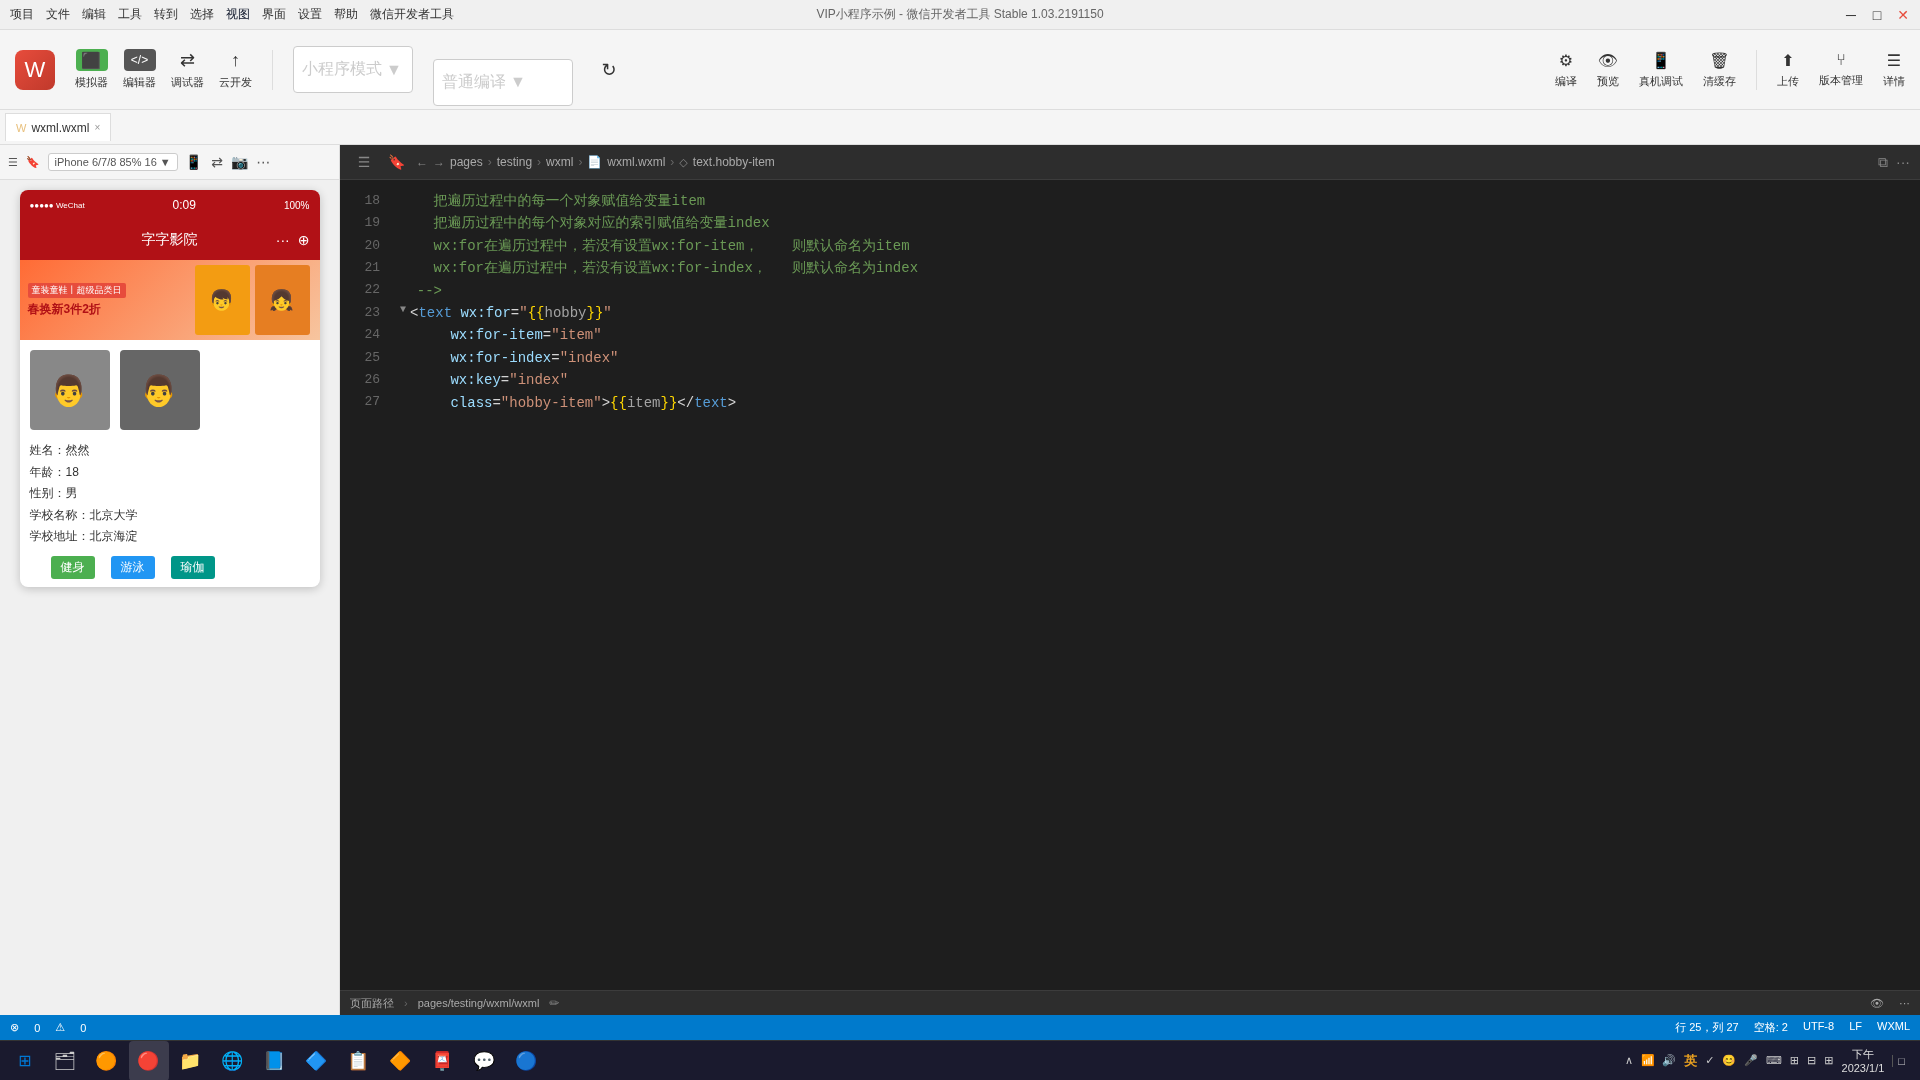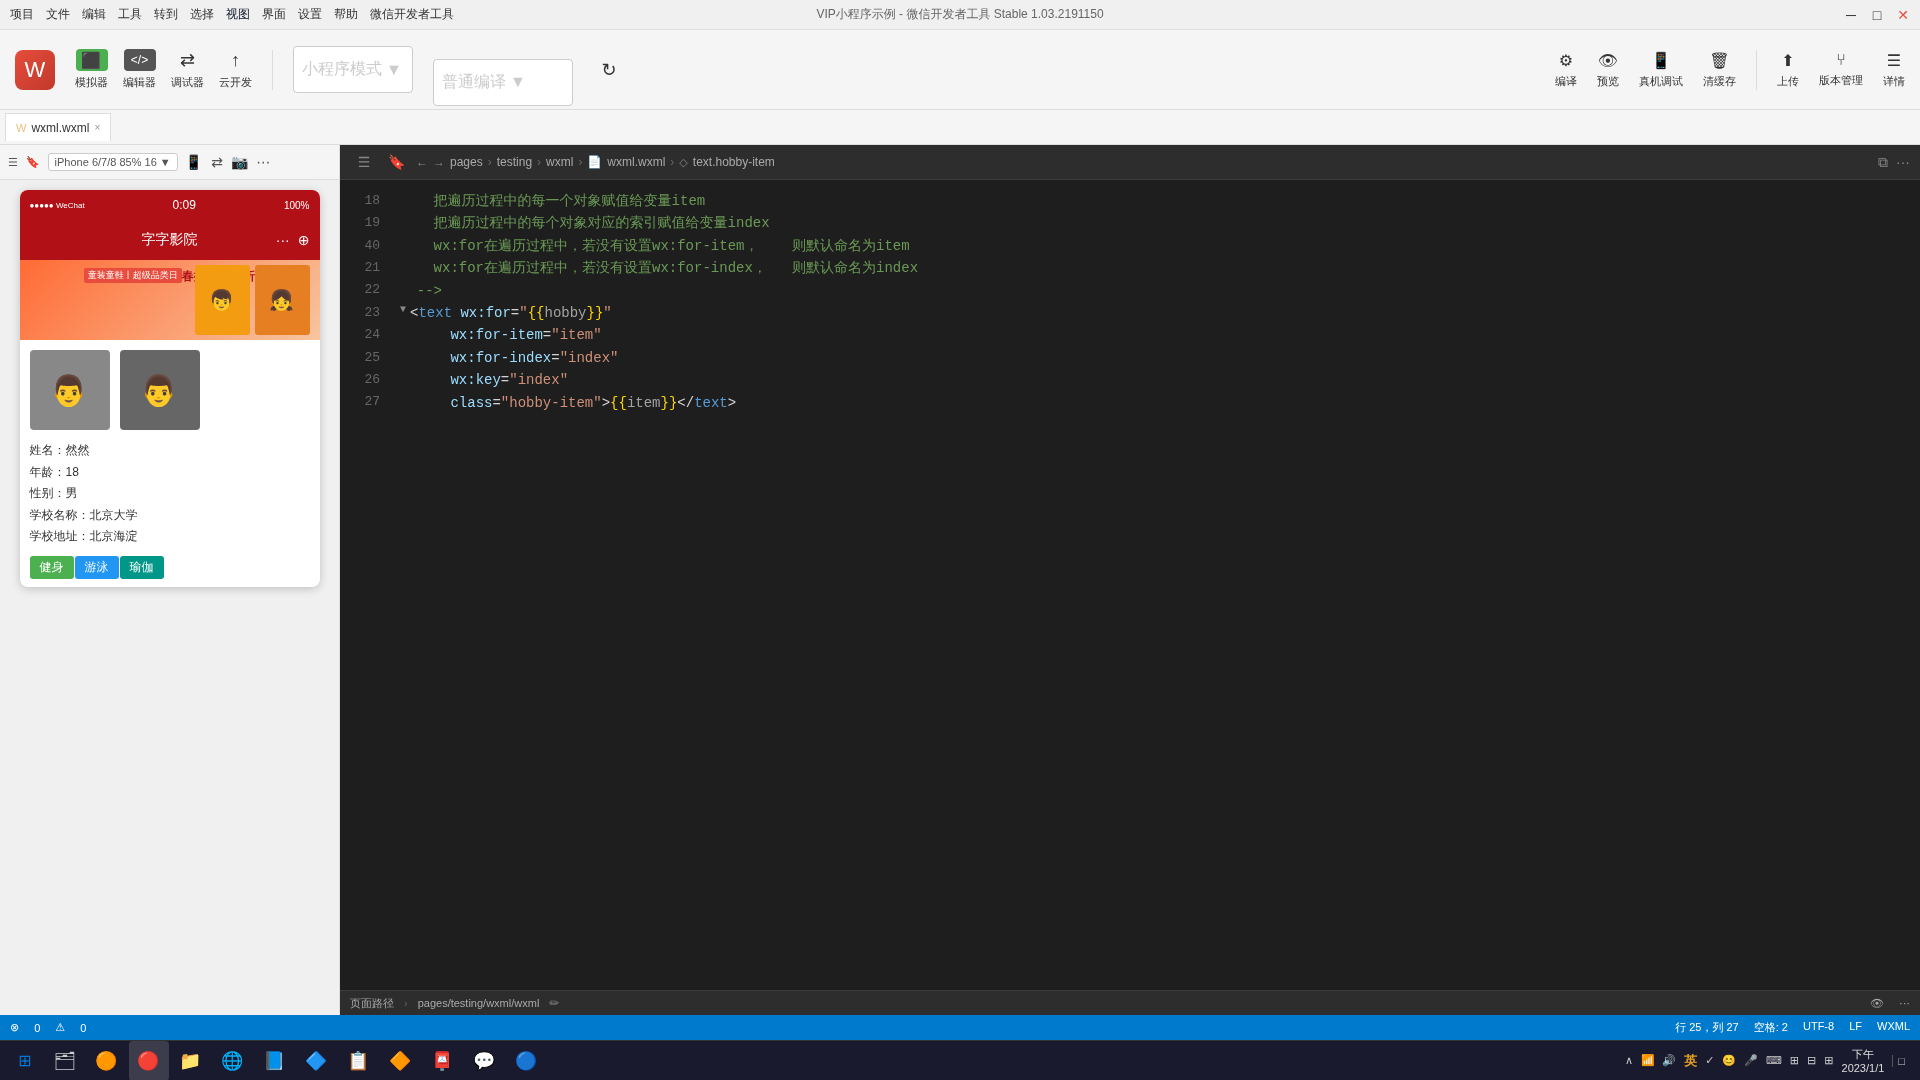--- a/index.html
+++ b/index.html
@@ -132,36 +132,36 @@
     .phone-nav-icons { position: absolute; right: 10px; display: flex; gap: 8px; }
     .phone-banner {
       width: 100%;
       height: 80px;
       background: linear-gradient(135deg, #ff6b35, #f7c59f);
       display: flex; align-items: center; justify-content: center;
       position: relative; overflow: hidden;
     }
     .banner-overlay {
       position: absolute; top: 0; left: 0; right: 0; bottom: 0;
-      display: flex; flex-direction: row; align-items: flex-start; justify-content: center;
+      display: flex; flex-direction: column; align-items: flex-start; justify-content: center;
       padding: 8px;
     }
     .banner-tag { background: #e74c3c; color: white; font-size: 9px; padding: 1px 4px; border-radius: 2px; margin-bottom: 3px; }
     .banner-main { color: #b11116; font-size: 12px; font-weight: bold; }
     .phone-avatars { display: flex; padding: 10px; gap: 10px; }
     .avatar-item { width: 80px; }
     .avatar-img {
       width: 80px; height: 80px;
       background: #888; border-radius: 4px;
       display: flex; align-items: center; justify-content: center;
       font-size: 30px; color: #ccc;
     }
     .avatar-img.darker { background: #666; }
     .phone-info { padding: 0 10px; font-size: 12px; color: #333; line-height: 1.8; }
-    .hobby-tags { display: flex; gap: 1px; padding: 8px 10px; }
+    .hobby-tags { display: flex; gap: 16px; padding: 8px 10px; margin-left: 21px; }
     .hobby-tag {
       padding: 3px 10px; border-radius: 3px; color: white; font-size: 12px;
     }
     .tag-green { background: #4caf50; }
     .tag-blue { background: #2196f3; }
     .tag-teal { background: #009688; }
 
     
     .editor-area {
       flex: 1;
@@ -456,21 +456,21 @@
       <div class="breadcrumb-tools">
         <span style="cursor:pointer;color:#888;font-size:14px;">⧉</span>
         <span style="cursor:pointer;color:#888;font-size:14px;">···</span>
       </div>
     </div>
 
     <div class="code-editor">
       <div class="line-numbers">
         <div class="line-num">18</div>
         <div class="line-num">19</div>
-        <div class="line-num">40</div>
+        <div class="line-num">20</div>
         <div class="line-num">21</div>
         <div class="line-num">22</div>
         <div class="line-num">23</div>
         <div class="line-num">24</div>
         <div class="line-num">25</div>
         <div class="line-num">26</div>
         <div class="line-num">27</div>
       </div>
       <div class="code-content">
 

